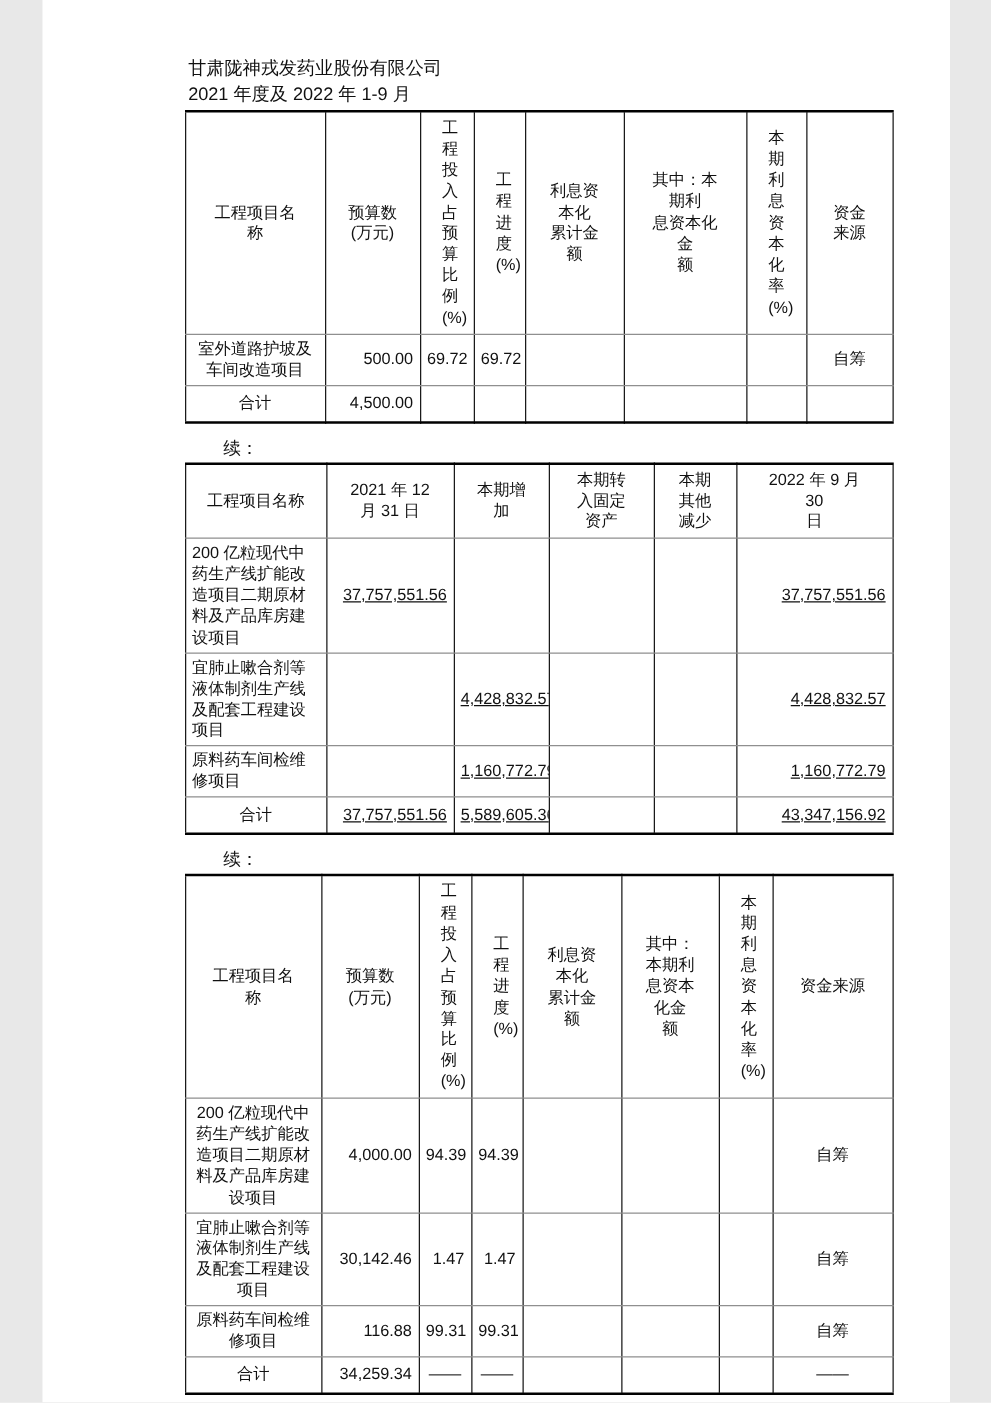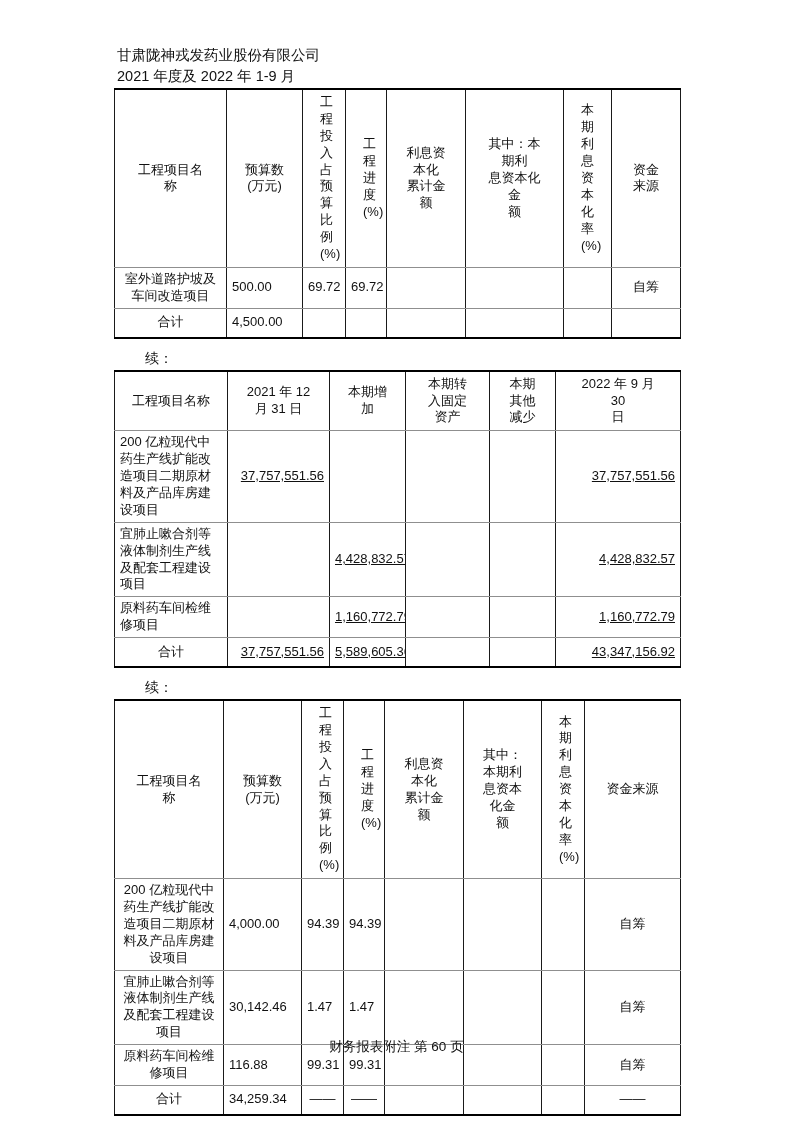--- a/index.html
+++ b/index.html
@@ -1,18 +1,18 @@
 <!DOCTYPE html>
 <html><head>
 <meta charset="utf-8">
 <style>
   html,body{margin:0;padding:0;background:#e8e8e8;}
   .page{
     position:relative;
-    width:793px;height:1122px;
+    width:726px;height:1122px;
     margin:0 auto;
     background:#ffffff;
     font-family:"Liberation Sans", serif;
     color:#111;
     overflow:hidden;
   }
   .doc-header{
     margin:45px 0 0 117px;
     font-size:14.5px;
     line-height:21px;
@@ -41,21 +41,21 @@
     font-weight:normal;
     text-align:center;
     white-space:pre-line;
     line-height:1.3;
     padding:4px 17px;
   }
   table.t td{height:22px;line-height:1.3;}
   .t1{margin-top:1px;}
   
   .t1 td:nth-child(1), .t3 td:nth-child(1){text-align:center;}
-  .t1 td:nth-child(n+2), .t3 td:nth-child(n+2){text-align:left;}
+  .t1 td:nth-child(n+2), .t3 td:nth-child(n+2){text-align:right;}
   .t1 td:nth-child(8), .t3 td:nth-child(8){text-align:center;}
   .t2 td:nth-child(1){text-align:left;}
   .t2 td:nth-child(n+2){text-align:right;text-decoration:underline;}
   td.ctr{text-align:center !important;}
   .cont-label{
     margin:10px 0 3px 145px;
     font-size:14px;
     line-height:18px;
   }
   .bold-note{
@@ -294,15 +294,14 @@
     <thead>
       <tr>
         <th>项目</th>
         <th>房屋及建筑物</th>
         <th>合计</th>
       </tr>
     </thead>
 
   </table>
 
-  <div class="doc-footer">财务报表附注 第 60 页</div>
 
 </div>
 
 </body></html>

